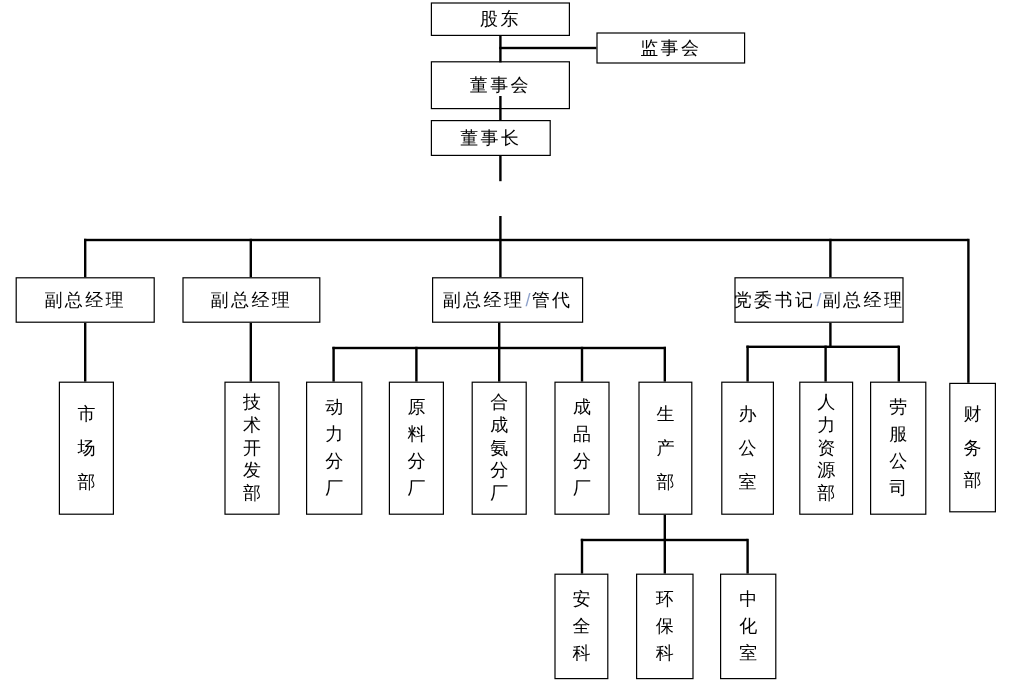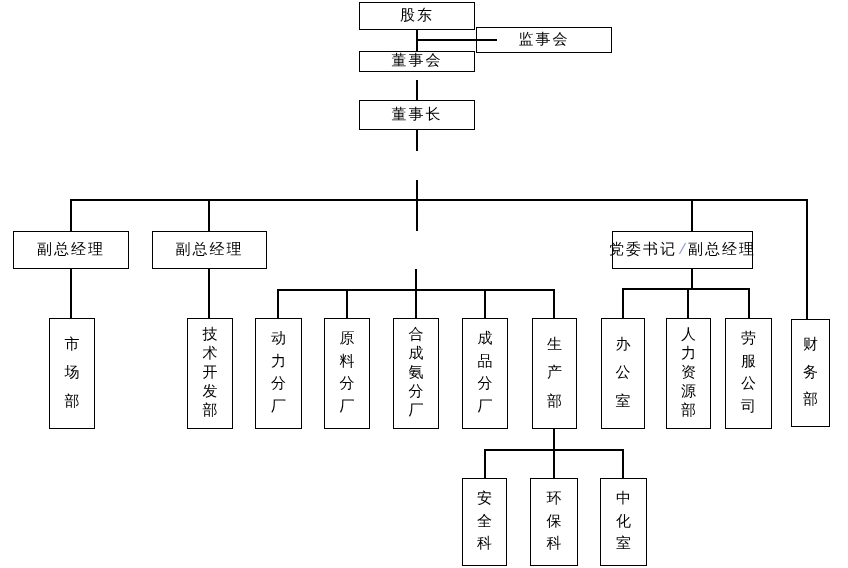--- a/index.html
+++ b/index.html
@@ -5,21 +5,21 @@
   html, body {
     margin: 0;
     padding: 0;
     background: #ffffff;
   }
   .canvas {
     position: relative;
     width: 848px;
     height: 568px;
     background: #ffffff;
-    font-family: Liberation Mono, monospace;
+    font-family: Liberation Sans, sans-serif;
     color: #000000;
     overflow: hidden;
   }
   .box {
     position: absolute;
     box-sizing: border-box;
     border: 1.5px solid #000000;
     background: #ffffff;
     display: flex;
     align-items: center;
@@ -57,35 +57,38 @@
   .line.h { height: 1.5px; }
 </style>
 </head>
 <body>
 
 <div class="canvas">
 
   <div class="box hbox" style="left:359px;top:2px;width:116px;height:28px">
     <span class="lbl">股东</span>
   </div>
-  <div class="box hbox" style="left:476px;top:27px;width:136px;height:26px">
+  <div class="box hbox" style="left:497px;top:27px;width:124px;height:26px">
     <span class="lbl">监事会</span>
   </div>
-  <div class="box hbox" style="left:359px;top:51px;width:116px;height:21px">
+  <div class="box hbox" style="left:359px;top:51px;width:116px;height:40px">
     <span class="lbl">董事会</span>
   </div>
-  <div class="box hbox" style="left:359px;top:100px;width:116px;height:30px">
+  <div class="box hbox" style="left:359px;top:100px;width:100px;height:30px">
     <span class="lbl">董事长</span>
   </div>
 
   <div class="box hbox" style="left:13px;top:231px;width:116px;height:38px">
     <span class="lbl">副总经理</span>
   </div>
   <div class="box hbox" style="left:152px;top:231px;width:115px;height:38px">
     <span class="lbl">副总经理</span>
+  </div>
+  <div class="box hbox" style="left:360px;top:231px;width:126px;height:38px">
+    <span class="lbl"><span>副总经理</span><span class="slash">/</span><span>管代</span></span>
   </div>
   <div class="box hbox" style="left:612px;top:231px;width:141px;height:38px">
     <span class="lbl"><span>党委书记</span><span class="slash">/</span><span>副总经理</span></span>
   </div>
 
   <div class="box vbox" style="left:49px;top:318px;width:46px;height:111px">
     <span class="vtext">
         <span>市</span>
         <span>场</span>
         <span>部</span>

